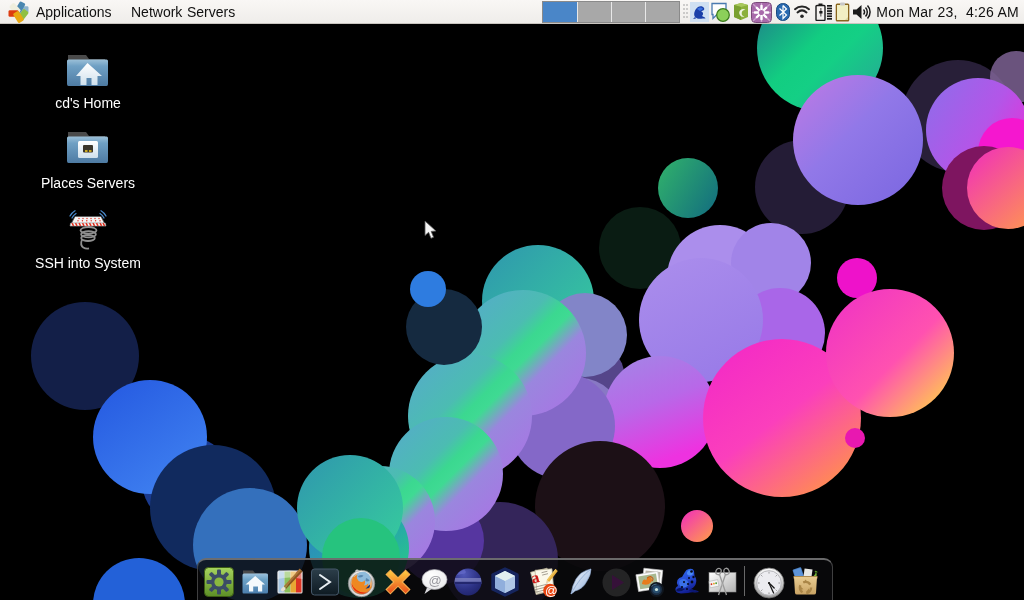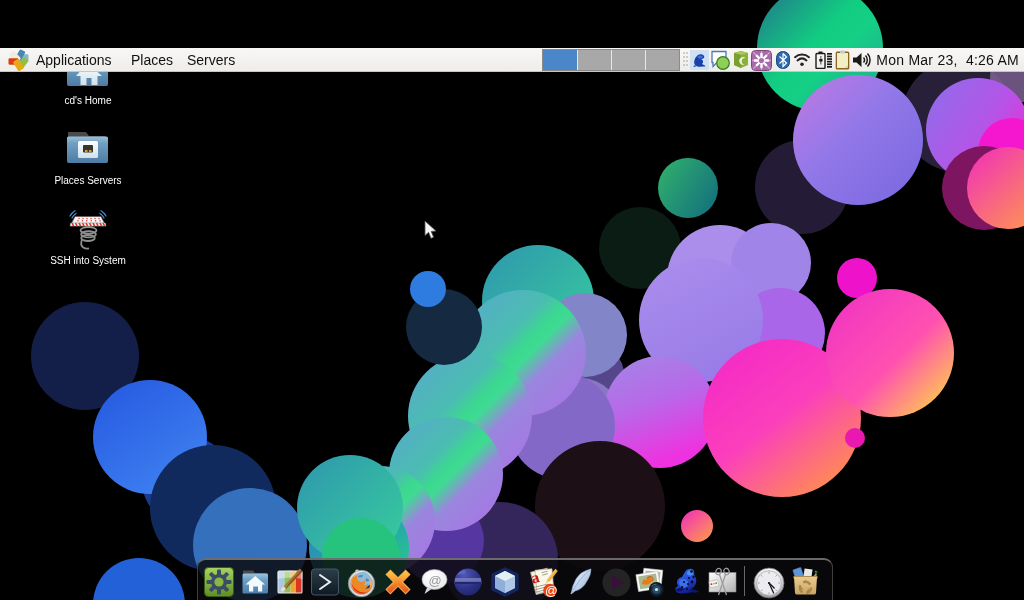--- a/index.html
+++ b/index.html
@@ -2,27 +2,27 @@
 <html><head>
 <meta charset="utf-8">
 <style>
   * { margin:0; padding:0; box-sizing:border-box; }
   html,body { width:1024px; height:600px; overflow:hidden; background:#000; font-family:"Liberation Sans", sans-serif; }
   #stage { position:relative; width:1024px; height:600px; overflow:hidden; background:#000; }
   #wall { position:absolute; left:0; top:0; }
   
   #panel { position:absolute; left:0; top:0; width:1024px; height:24px;
     background:linear-gradient(#f9f7f5,#efedea); border-bottom:1px solid #c9c5c0;
-    z-index:30;margin-top:48px; }
+    z-index:30; }
   .menuitem { position:absolute; top:0; height:24px; line-height:24px; font-size:14px; color:#101010; }
   #clock { position:absolute; top:0; height:39px; line-height:24px; font-size:14px; color:#101010; letter-spacing:0.25px; }
   .trayicon { position:absolute; top:2px; }
   
   .dicon { position:absolute; z-index:10; }
-  .dlabel { position:absolute; z-index:10; color:#fff; font-size:10px; text-align:center; white-space:nowrap; transform:translateX(-50%); }
+  .dlabel { position:absolute; z-index:10; color:#fff; font-size:14px; text-align:center; white-space:nowrap; transform:translateX(-50%); }
   
   #dock { position:absolute; left:197px; top:558px; width:636px; height:42px;
     background:rgba(10,10,12,0.84); border:1px solid rgba(110,110,110,0.55); border-top:2px solid rgba(130,130,130,0.8); border-bottom:none;
     border-radius:9px 9px 0 0; z-index:40; }
   .dk { position:absolute; top:7px; }
   #cursor { position:absolute; left:424px; top:220px; z-index:60; }
 </style>
 </head>
 <body>
 <div id="stage">
@@ -155,21 +155,21 @@
 <div id="panel">
   <svg style="position:absolute;left:8px;top:1px" width="22" height="22" viewBox="0 0 22 22">
     <rect x="10.5" y="5.2" width="10" height="6.6" rx="1.4" fill="#8cb4cd"></rect>
     <rect x="9.2" y="0.8" width="6.2" height="10.5" rx="1.4" fill="#4a87b0" transform="rotate(30 12.3 6)"></rect>
     <rect x="3.7" y="2.2" width="6.6" height="11" rx="1.4" fill="#efeedd" transform="rotate(-42 7 7.7)"></rect>
     <rect x="11.7" y="8.5" width="6.6" height="11" rx="1.4" fill="#8fc043" transform="rotate(38 15 14)"></rect>
     <rect x="0.5" y="9.2" width="10" height="6.6" rx="1.4" fill="#dd3c10"></rect>
     <rect x="7.2" y="10.5" width="6.6" height="11" rx="1.4" fill="#e8a812" transform="rotate(-32 10.5 16)"></rect>
   </svg>
   <div class="menuitem" style="left:36px">Applications</div>
-  <div class="menuitem" style="left:131px">Places</div>
+  <div class="menuitem" style="left:131px">Network</div>
   <div class="menuitem" style="left:187px">Servers</div>
 
   <div style="position:absolute;left:542px;top:1px;width:138px;height:22px;background:#a8a8a8;border:1px solid #8a8a8a;">
     <div style="position:absolute;left:0;top:0;width:34px;height:20px;background:#4a86c8;"></div>
     <div style="position:absolute;left:34px;top:0;width:1px;height:20px;background:#e8e8e8;"></div>
     <div style="position:absolute;left:68px;top:0;width:1px;height:20px;background:#e8e8e8;"></div>
     <div style="position:absolute;left:102px;top:0;width:1px;height:20px;background:#e8e8e8;"></div>
   </div>
 
   <svg class="trayicon" style="left:683px;top:3px" width="5" height="18">

